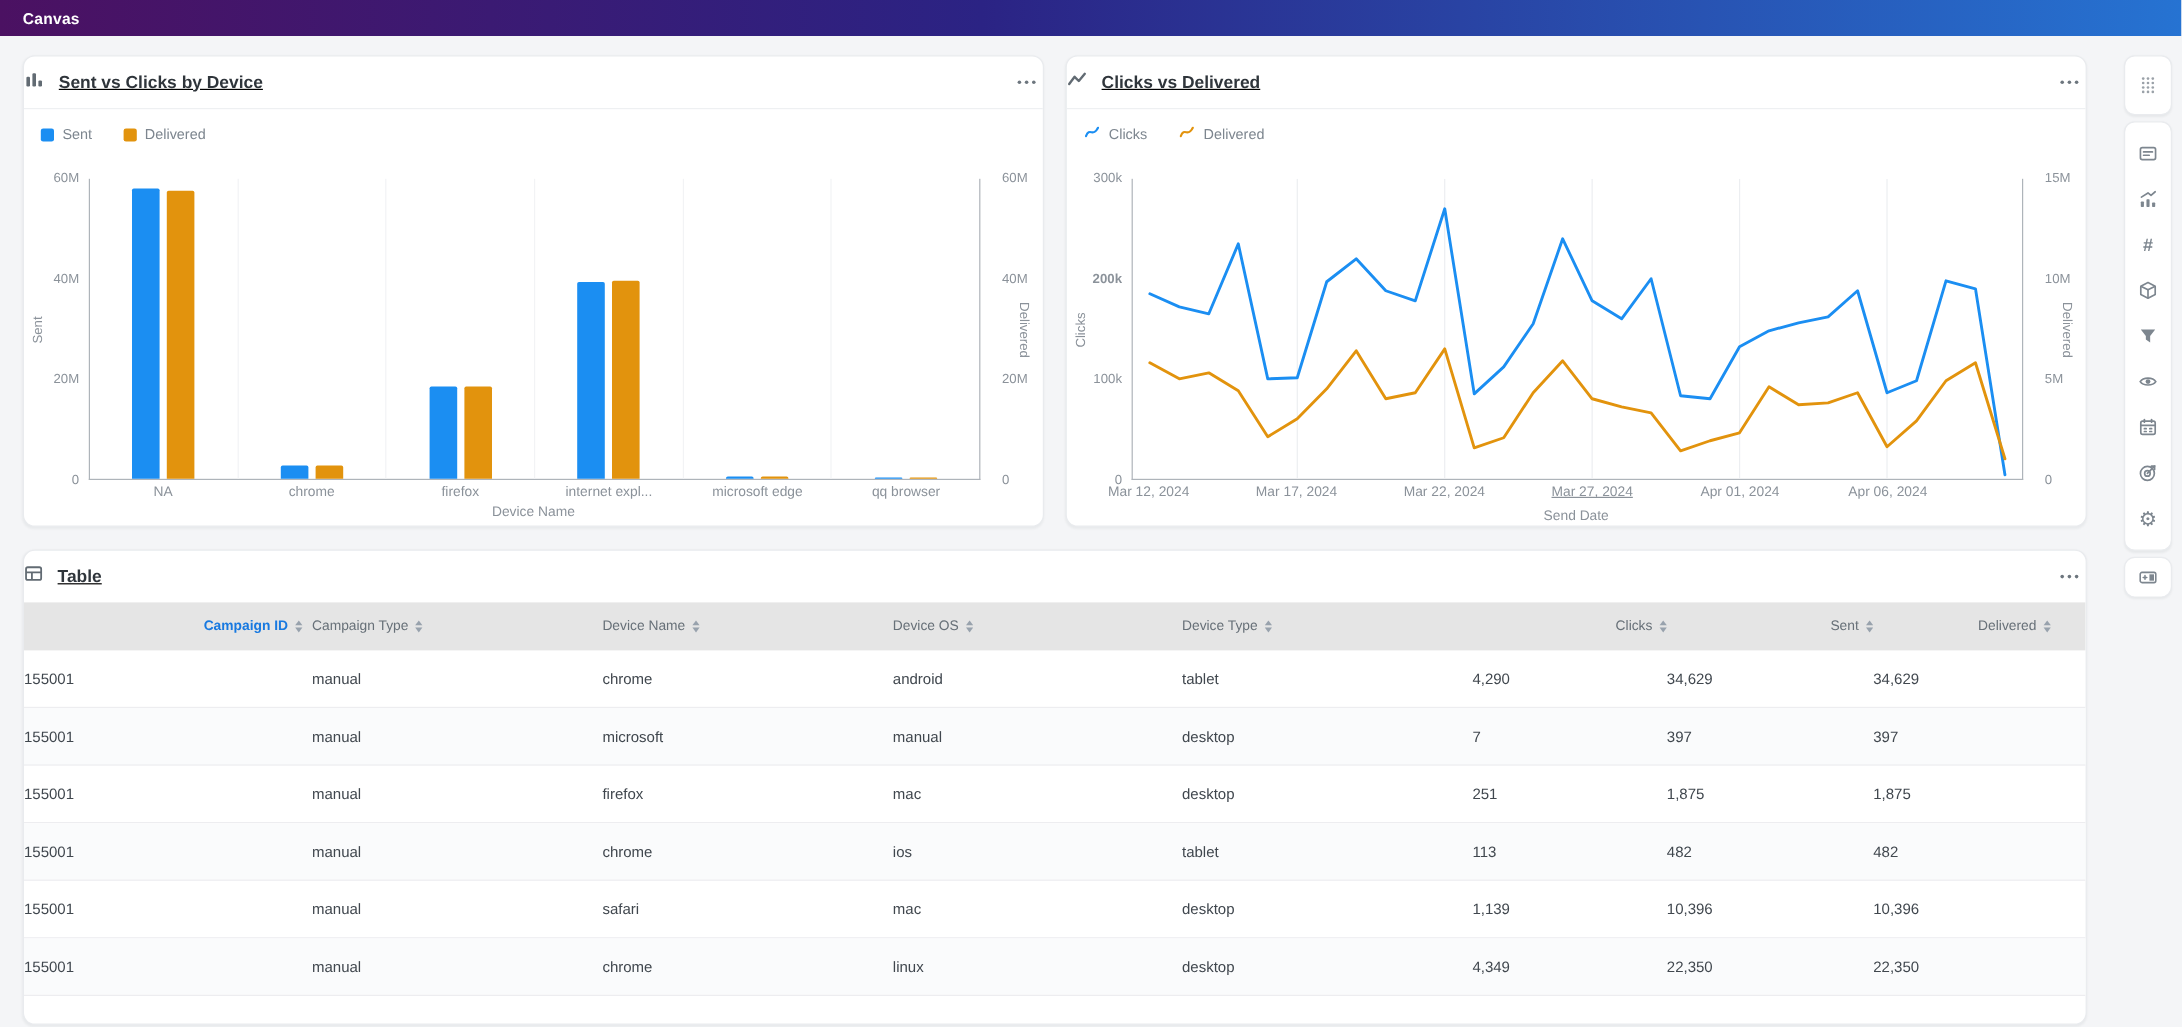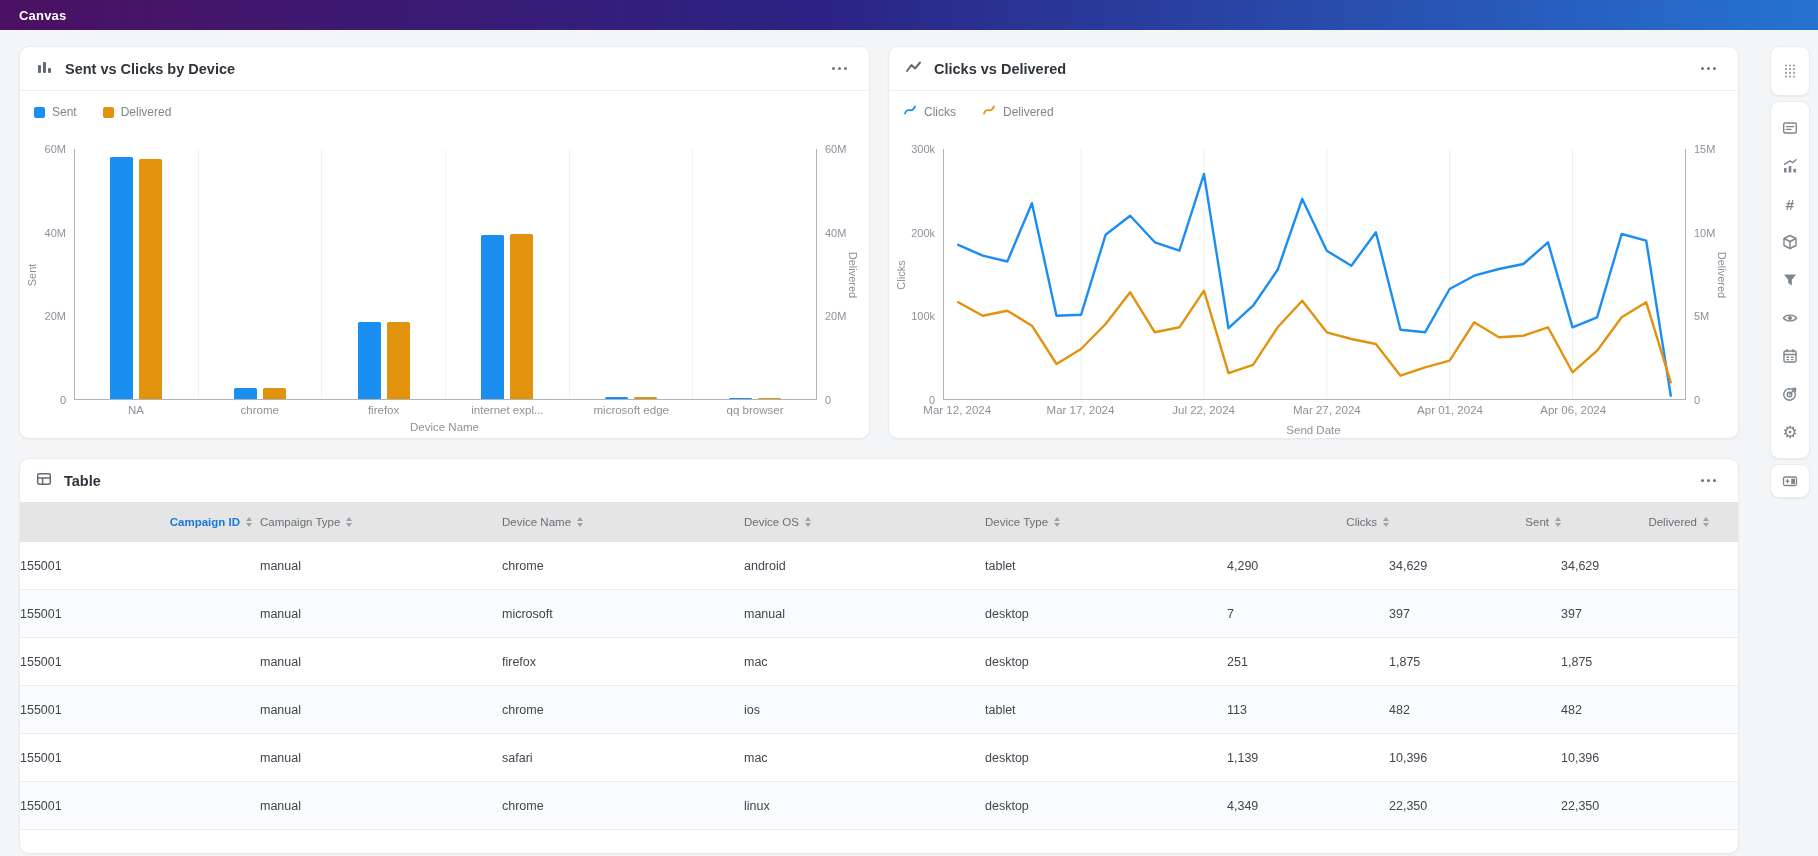--- a/index.html
+++ b/index.html
@@ -8,38 +8,38 @@
 
   
   .topbar{height:30px;display:flex;align-items:center;padding-left:19px;}
   .topbar .title{color:#ffffff;font-size:13px;font-weight:bold;letter-spacing:.2px;}
 
   
   .content{position:absolute;left:19px;top:46px;width:1720px;}
   .charts-row{display:flex;gap:18px;}
   .card{background:#ffffff;border:1px solid #e9ebee;border-radius:10px;box-shadow:0 1px 2px rgba(20,30,40,.05);box-sizing:border-box;}
   .chart-card{width:851px;height:393px;}
-  .card-header{height:43px;display:flex;align-items:center;gap:12px;padding:0 16px;border-bottom:1px solid #eef0f2;}
+  .card-header{height:43px;display:flex;align-items:center;gap:12px;padding:0 0;border-bottom:1px solid #eef0f2;text-decoration:underline;}
   .card-title{font-size:14.5px;font-weight:bold;color:#2f353b;}
   .spacer{flex:1;}
   .menu-dots{display:flex;gap:3px;padding:6px;cursor:pointer;}
   .menu-dots i{width:3px;height:3px;border-radius:50%;background:#6d767e;}
 
   
   .legend{display:flex;gap:26px;align-items:center;padding:10px 16px 0 14px;height:22px;}
   .legend-item{display:flex;align-items:center;gap:7px;}
   .legend-swatch{width:11px;height:11px;border-radius:2px;}
   .legend-label{font-size:12px;color:#7d868f;}
 
   
   .chart-area{display:flex;padding:26px 10px 0 6px;}
   .gutter{position:relative;}
   .gutter.left{width:48px;}
   .gutter.right{width:42px;}
-  .tick-label{position:absolute;font-size:11px;color:#8b929a;white-space:nowrap;}
+  .tick-label{position:absolute;font-size:11px;color:#8b929a;white-space:nowrap;margin-left:10px;}
   .gutter.left .tick-label{right:8px;transform:translateY(-50%);}
   .gutter.right .tick-label{left:8px;transform:translateY(-50%);}
   .vlabel{position:absolute;top:50%;font-size:11px;color:#8b929a;writing-mode:vertical-rl;}
   .gutter.left .vlabel{left:0;transform:translateY(-50%) rotate(180deg);}
   .gutter.right .vlabel{right:0;transform:translateY(-50%);}
   .plot{flex:1;height:250px;position:relative;border-left:1px solid #aeb4ba;border-bottom:1px solid #aeb4ba;border-right:1px solid #aeb4ba;box-sizing:content-box;}
 
   
   .bar-plot{display:flex;align-items:flex-end;height:100%;}
   .bar-group{flex:1;display:flex;justify-content:center;align-items:flex-end;gap:6px;height:100%;border-right:1px solid #f2f3f5;}
@@ -211,21 +211,21 @@
               <span><svg width="14" height="14" viewBox="0 0 14 14">
                   <path d="M2 10.5 C5 2.5, 8 12, 12 3.5" fill="none" stroke="#E2930D" stroke-width="1.8" stroke-linecap="round"></path>
                 </svg></span>
               <span class="legend-label">Delivered</span>
             </span>
           </div>
         <div class="chart-area">
           <div class="gutter left" id="line-left-gutter">
             <span class="vlabel">Clicks</span>
           <span class="tick-label" style="top: 0%;">300k</span>
-              <span class="tick-label" style="top: 33.3333%;">200k</span>
+              <span class="tick-label" style="top: 33.3333%; font-weight: bold;">200k</span>
               <span class="tick-label" style="top: 66.6667%;">100k</span>
               <span class="tick-label" style="top: 100%;">0</span>
             </div>
           <div class="plot">
             <svg class="line-svg" id="line-svg" viewBox="0 0 730 250" preserveAspectRatio="none">
                 <line x1="135.0344827586207" y1="0" x2="135.0344827586207" y2="250" stroke="#eceef1" stroke-width="1" vector-effect="non-scaling-stroke"></line>
                 <line x1="256.0689655172414" y1="0" x2="256.0689655172414" y2="250" stroke="#eceef1" stroke-width="1" vector-effect="non-scaling-stroke"></line>
                 <line x1="377.1034482758621" y1="0" x2="377.1034482758621" y2="250" stroke="#eceef1" stroke-width="1" vector-effect="non-scaling-stroke"></line>
                 <line x1="498.13793103448273" y1="0" x2="498.13793103448273" y2="250" stroke="#eceef1" stroke-width="1" vector-effect="non-scaling-stroke"></line>
                 <line x1="619.1724137931035" y1="0" x2="619.1724137931035" y2="250" stroke="#eceef1" stroke-width="1" vector-effect="non-scaling-stroke"></line>
@@ -239,22 +239,22 @@
               <span class="tick-label" style="top: 33.3333%;">10M</span>
               <span class="tick-label" style="top: 66.6667%;">5M</span>
               <span class="tick-label" style="top: 100%;">0</span>
             </div>
         </div>
         <div class="xlabels-row">
           <div class="gut" style="width:48px;"></div>
           <div class="xlabels-inner" id="line-xlabels">
               <span class="xtick" style="left: 1.91781%;">Mar 12, 2024</span>
               <span class="xtick" style="left: 18.4979%;">Mar 17, 2024</span>
-              <span class="xtick" style="left: 35.0779%;">Jul 22, 2024</span>
-              <span class="xtick" style="left: 51.658%;">Mar 27, 2024</span>
+              <span class="xtick" style="left: 35.0779%;">Mar 22, 2024</span>
+              <span class="xtick" style="left: 51.658%; text-decoration: underline;">Mar 27, 2024</span>
               <span class="xtick" style="left: 68.2381%;">Apr 01, 2024</span>
               <span class="xtick" style="left: 84.8181%;">Apr 06, 2024</span>
             </div>
           <div class="gut" style="width:42px;"></div>
         </div>
         <div class="axis-title">Send Date</div>
       </div>
     </div>
 
     <div class="card table-card">

